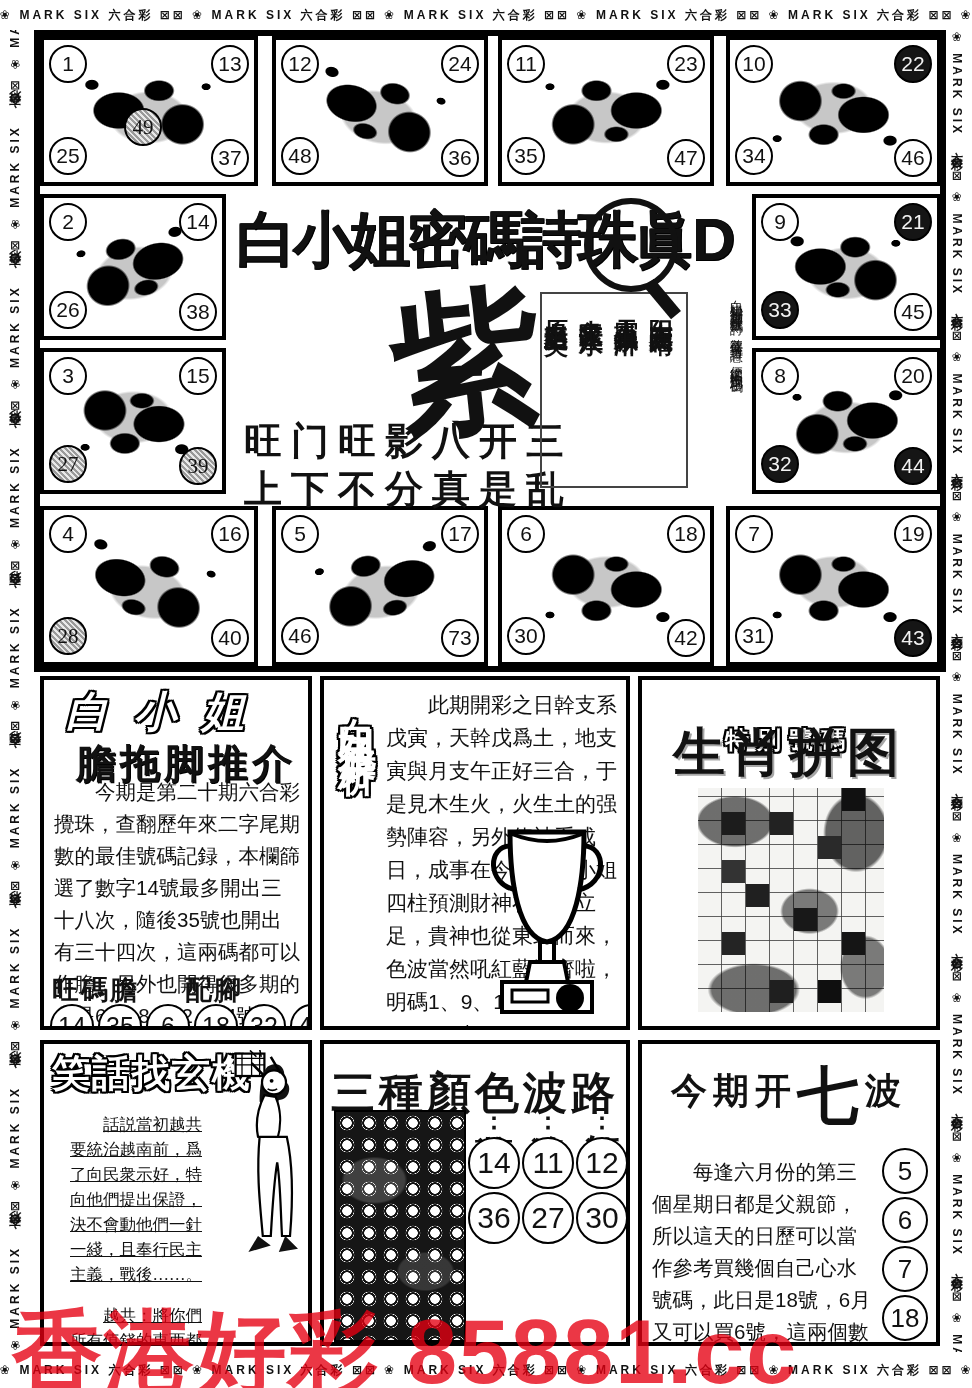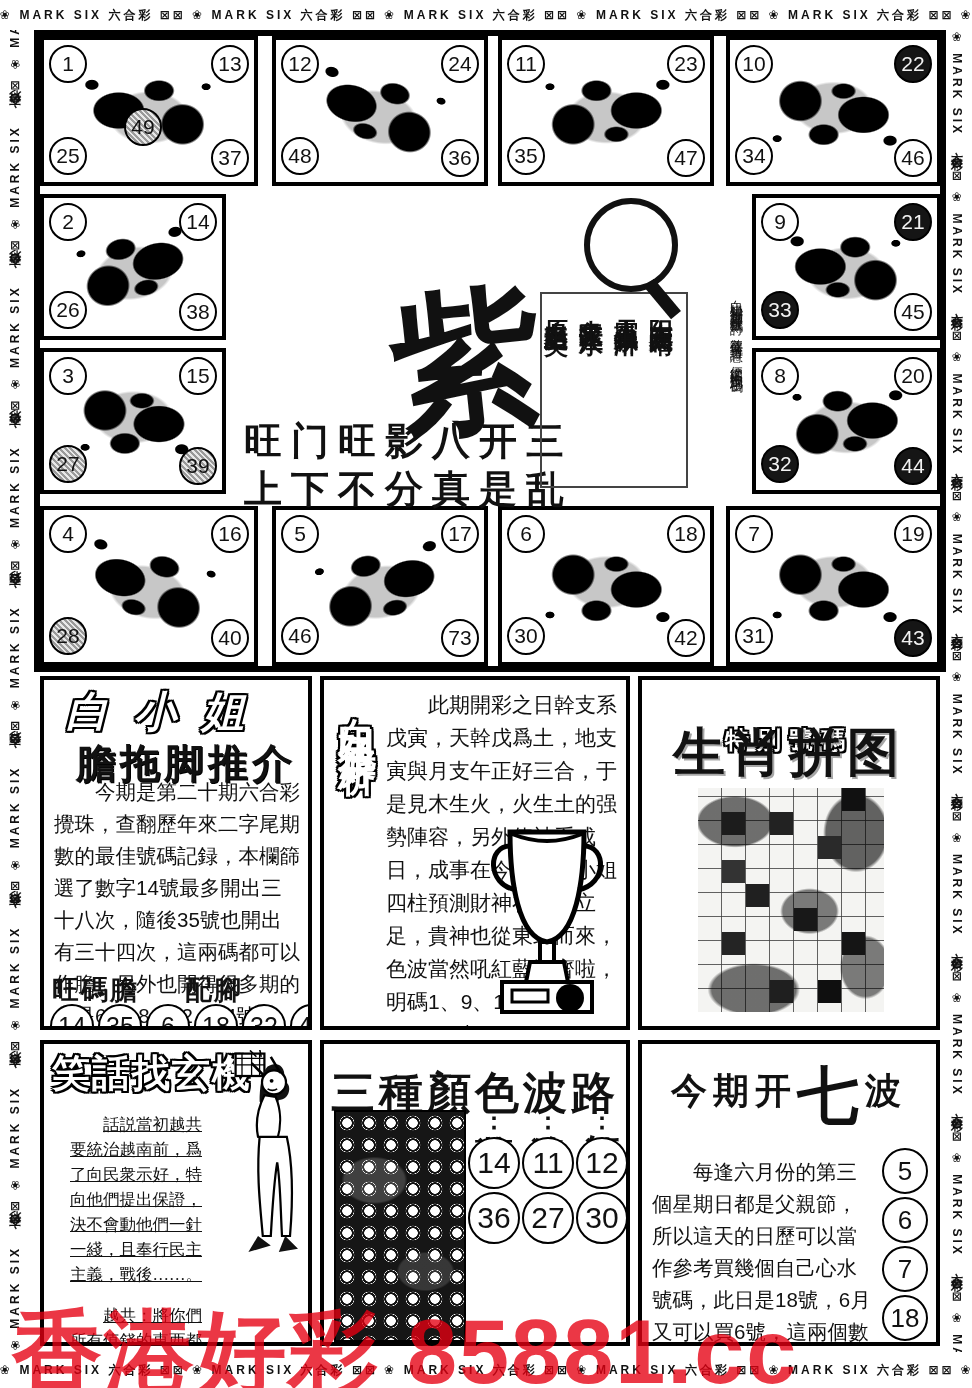--- a/index.html
+++ b/index.html
@@ -26,21 +26,21 @@
   .p8{left:40px;top:506px;width:218px;height:160px;}
   .p9{left:272px;top:506px;width:216px;height:160px;}
   .p10{left:498px;top:506px;width:216px;height:160px;}
   .p11{left:726px;top:506px;width:215px;height:160px;}
   .num{position:absolute;width:34px;height:34px;border:2px solid #000;border-radius:50%;
        display:flex;align-items:center;justify-content:center;background:#fff;z-index:3;
        font:400 21px "Liberation Sans","DejaVu Sans",sans-serif;}
   .tl{top:5px;left:5px}.tr{top:5px;right:5px}.bl{bottom:7px;left:5px}.br{bottom:5px;right:5px}
   .extra{bottom:36px;left:80px}
   .dark{background:#151515;color:#f2f2f2;border-color:#000;}
-  .hatch{background:repeating-linear-gradient(45deg,#9a9a9a 0 2px,#e8e8e8 2px 4px);color:#111;}
+  .hatch{background:repeating-linear-gradient(45deg,#9a9a9a 0 2px,#e8e8e8 2px 4px);color:#111;font-family:Liberation Serif, serif;}
   
   .ink{position:absolute;left:10%;top:16%;right:10%;bottom:14%;z-index:1;background-repeat:no-repeat;
     background-image:
       radial-gradient(ellipse 42px 30px at 32% 48%, #000 58%, transparent 62%),
       radial-gradient(ellipse 26px 18px at 56% 28%, #000 52%, transparent 60%),
       radial-gradient(ellipse 36px 34px at 70% 62%, #000 55%, transparent 61%),
       radial-gradient(ellipse 22px 14px at 44% 72%, #000 48%, transparent 58%),
       radial-gradient(ellipse 12px 9px at 16% 22%, #000 50%, transparent 60%),
       radial-gradient(ellipse 8px 6px at 84% 24%, #000 50%, transparent 62%),
       radial-gradient(ellipse 60px 40px at 50% 55%, rgba(0,0,0,.22) 60%, transparent 66%);}
@@ -239,20 +239,21 @@
   </div>
   <div class="panel p11">
     <span class="num tl">7</span>
     <span class="num tr">19</span>
     <span class="num bl">31</span>
     <span class="num br dark">43</span>
     <div class="ink v5"></div>
   </div>
 
   <div class="masthead">
+    <div class="mtitle"><span>白小姐密碼詩</span><span>珠</span><span>眞D</span></div>
     <div class="magnifier">
         <div class="maghandle"></div>
       </div>
     <div class="bigchar">紫</div>
     <div class="couplet cl2">上下不分真是乱</div>
     <div class="couplet cl1">旺门旺影八开三</div>
     <div class="poembox">
       <div>太阳东大照天晴</div>
       <div>雪人融化水淋淋</div>
       <div>大象吸平三江水</div>

